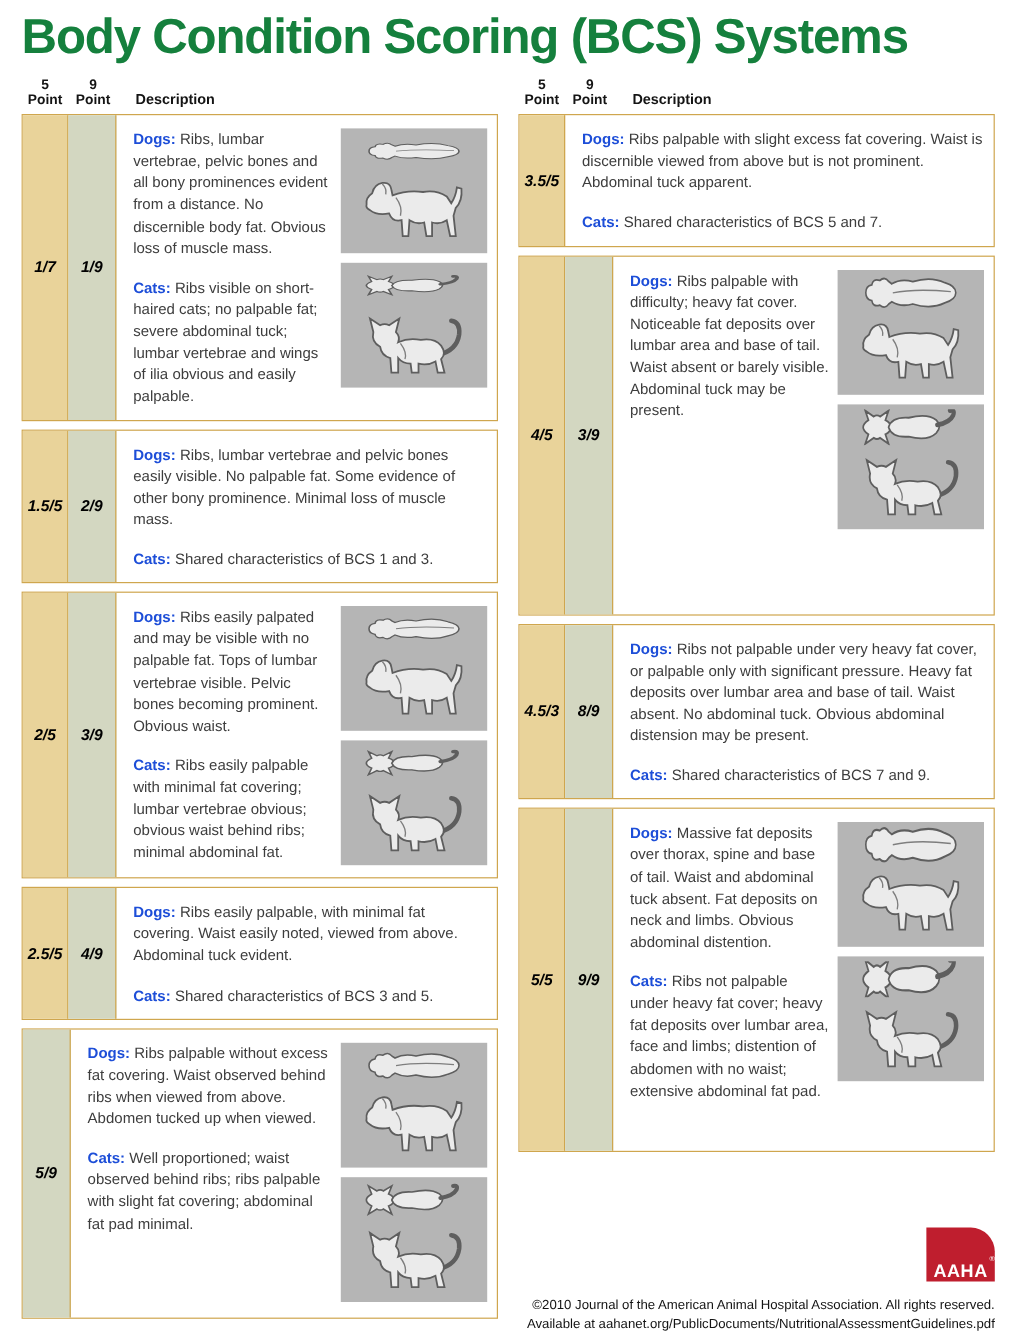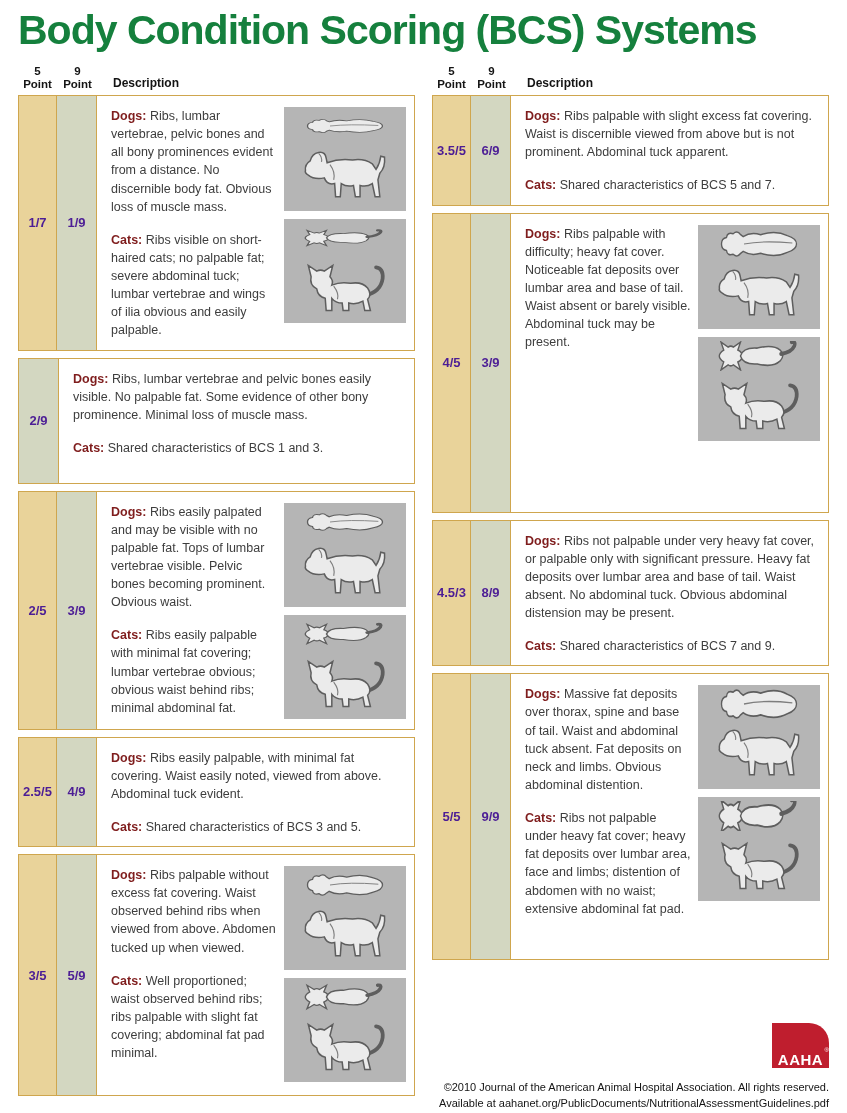--- a/index.html
+++ b/index.html
@@ -15,28 +15,28 @@
 
   .thead { display: flex; align-items: flex-end; height: 34px; padding-bottom: 4px; font-weight: bold; color: #141414; }
   .th { font-size: 11.5px; line-height: 1.15; text-align: center; }
   .th span { display: block; }
   .th.w5 { width: 39px; }
   .th.w9 { width: 41px; }
   .th-desc { font-size: 12px; padding-left: 15px; line-height: 1.15; }
 
   .row { display: flex; border: 1px solid #cfa64e; margin-bottom: 7px; background: #fff; }
   .sc { display: flex; align-items: center; justify-content: center; font-weight: bold;
-        font-size: 13px; color: #4c1d95; flex-shrink: 0; }
+        font-size: 13px; color: #000000; flex-shrink: 0; font-style: italic; }
   .sc5 { width: 38px; background: #e9d39a; border-right: 1px solid #cfa64e; }
   .sc9 { width: 40px; background: #d3d7c1; border-right: 1px solid #cfa64e; }
   .desc { flex: 1; padding: 11px 8px 10px 14px; display: flex; gap: 7px; }
   .dtext { flex: 1; font-size: 12.5px; line-height: 1.45; color: #3d3d3d; }
   .dtext p { margin: 0 0 15px 0; }
   .dtext p:last-child { margin-bottom: 0; }
-  .dtext strong { color: #7f1d1d; margin-top: 20px; }
+  .dtext strong { color: #1d4ed8; margin-top: 20px; }
 
   .imgs { width: 122px; flex-shrink: 0; display: flex; flex-direction: column; gap: 8px; }
   .img-block { background: #b5b5b5; height: 104px; padding: 4px 3px 3px 3px;
                display: flex; flex-direction: column; justify-content: space-between; }
   svg.tv { width: 100%; height: 30px; display: block; }
   svg.sv { width: 100%; height: 64px; display: block; }
   .shape { fill: #ebebeb; stroke: #5e5e5e; stroke-width: 1.6; }
   .lineart { fill: none; stroke: #7e7e7e; stroke-width: 1.2; }
   .tailart { fill: none; stroke: #5e5e5e; stroke-width: 4; stroke-linecap: round; }
   .tv use, .sv use { transform-box: fill-box; transform-origin: 50% 50%; }
@@ -128,20 +128,21 @@
                 </svg>
               <svg class="sv">
                   <use href="#cat-side"></use>
                 </svg>
             </div>
           </div>
         </div>
       </div>
 
       <div class="row r1">
+        <div class="sc sc5">1.5/5</div>
         <div class="sc sc9">2/9</div>
         <div class="desc">
           <div class="dtext">
             <p><strong>Dogs:</strong> <span>Ribs, lumbar vertebrae and pelvic bones easily visible. No palpable fat. Some evidence of other bony prominence. Minimal loss of muscle mass.</span></p>
             <p><strong>Cats:</strong> <span>Shared characteristics of BCS 1 and 3.</span></p>
           </div>
         </div>
       </div>
 
       <div class="row r2">
@@ -178,21 +179,20 @@
         <div class="sc sc9">4/9</div>
         <div class="desc">
           <div class="dtext">
             <p><strong>Dogs:</strong> <span>Ribs easily palpable, with minimal fat covering. Waist easily noted, viewed from above. Abdominal tuck evident.</span></p>
             <p><strong>Cats:</strong> <span>Shared characteristics of BCS 3 and 5.</span></p>
           </div>
         </div>
       </div>
 
       <div class="row r4">
-        <div class="sc sc5">3/5</div>
         <div class="sc sc9">5/9</div>
         <div class="desc">
           <div class="dtext">
             <p><strong>Dogs:</strong> <span>Ribs palpable without excess fat covering. Waist observed behind ribs when viewed from above. Abdomen tucked up when viewed.</span></p>
             <p><strong>Cats:</strong> <span>Well proportioned; waist observed behind ribs; ribs palpable with slight fat covering; abdominal fat pad minimal.</span></p>
           </div>
           <div class="imgs">
             <div class="img-block">
               <svg class="tv f3">
                   <use href="#dog-top"></use>
@@ -222,21 +222,20 @@
         </div>
         <div class="th w9">
           <span>9</span>
           <span>Point</span>
         </div>
         <div class="th-desc">Description</div>
       </div>
 
       <div class="row r5">
         <div class="sc sc5">3.5/5</div>
-        <div class="sc sc9">6/9</div>
         <div class="desc">
           <div class="dtext">
             <p><strong>Dogs:</strong> <span>Ribs palpable with slight excess fat covering. Waist is discernible viewed from above but is not prominent. Abdominal tuck apparent.</span></p>
             <p><strong>Cats:</strong> <span>Shared characteristics of BCS 5 and 7.</span></p>
           </div>
         </div>
       </div>
 
       <div class="row r6">
         <div class="sc sc5">4/5</div>

